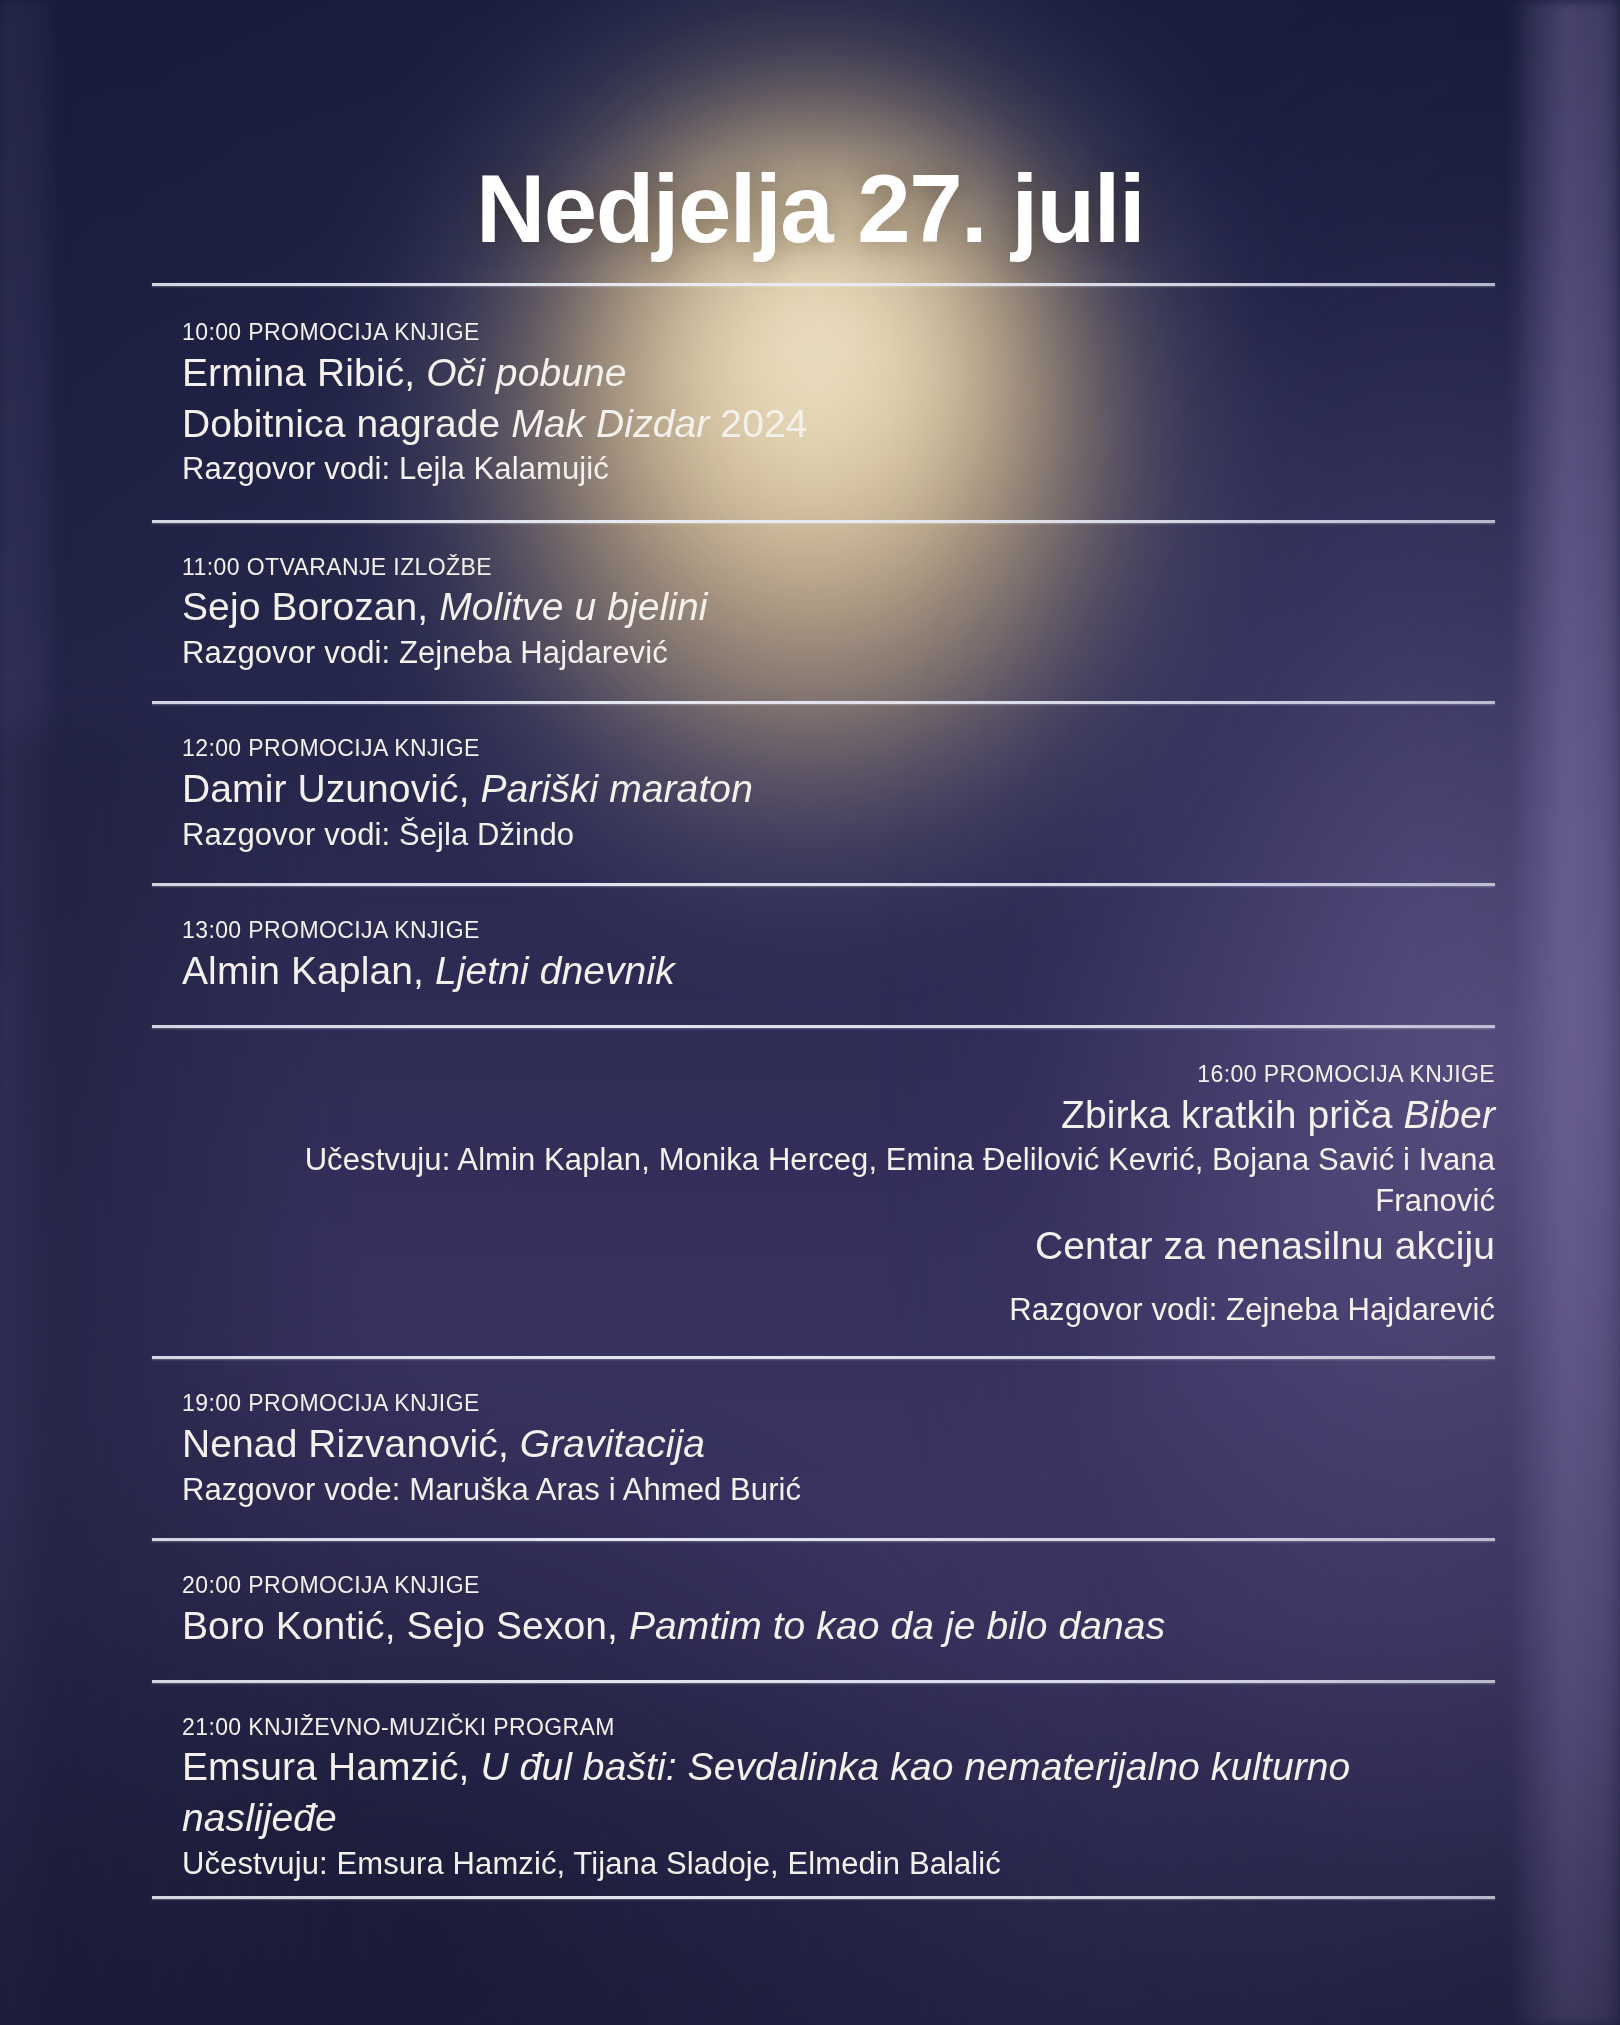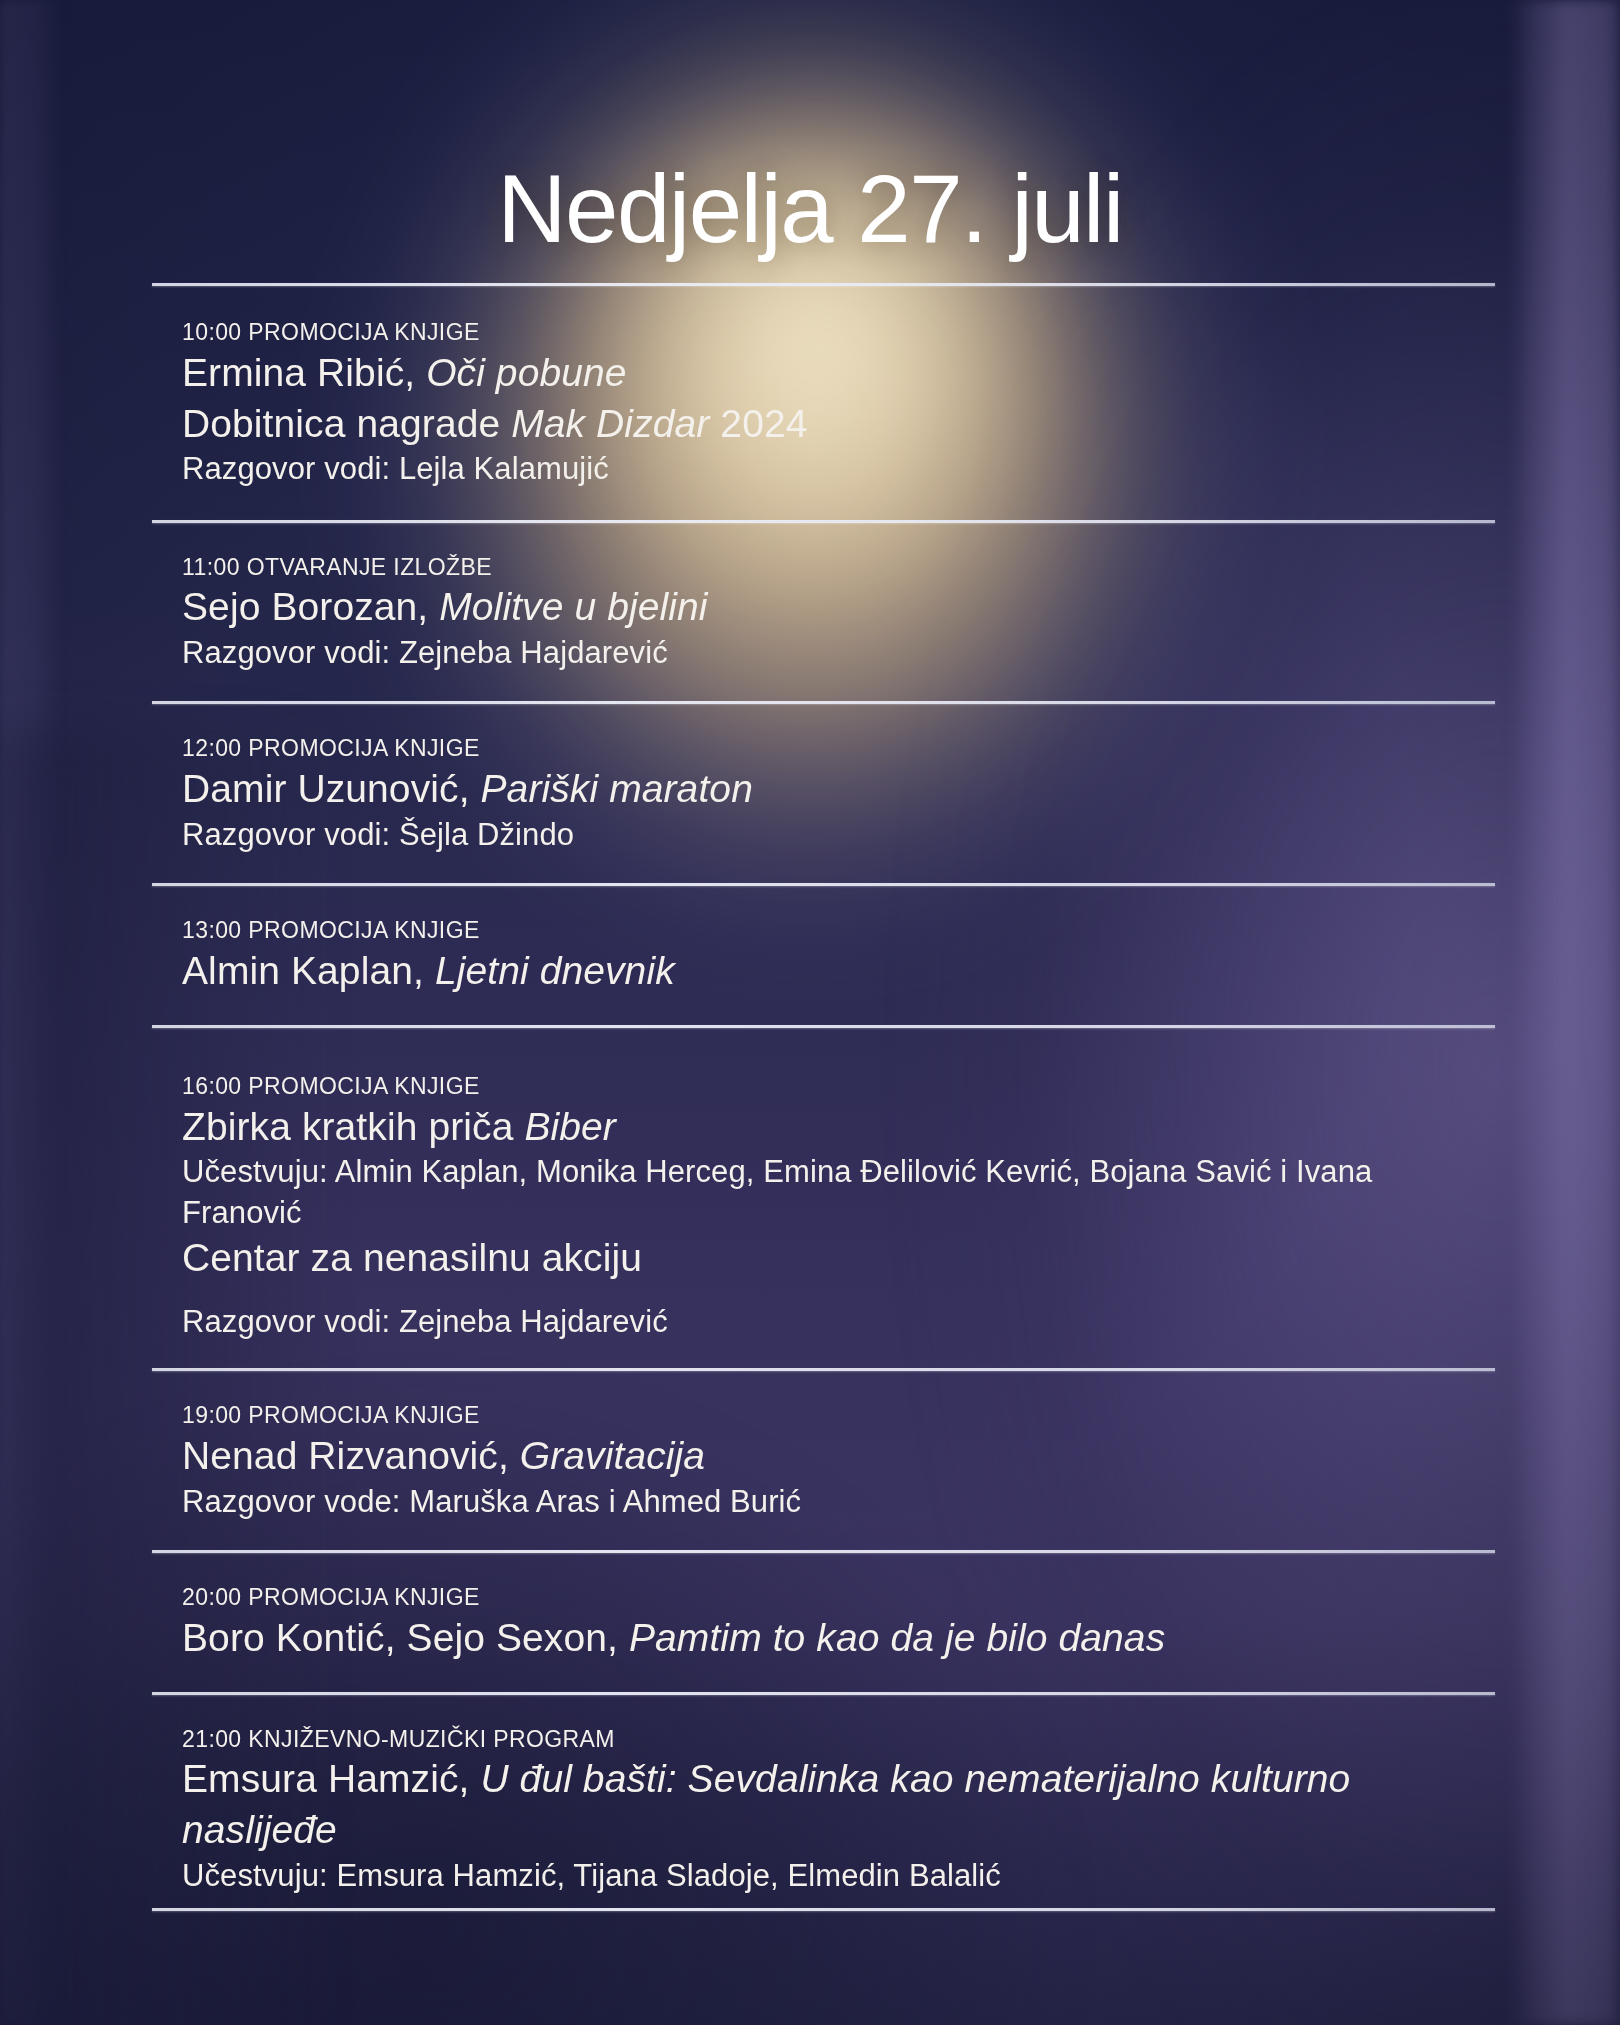--- a/index.html
+++ b/index.html
@@ -147,21 +147,21 @@
     height: 2025px;
   }
 
   .title {
     position: absolute;
     left: 0; right: 0;
     top: 96px;
     text-align: center;
     color: #ffffff;
     font-size: 96px;
-    font-weight: normal;
+    font-weight: bold;
     letter-spacing: -1.5px;
     line-height: 1.02;
     text-shadow: 0 2px 26px rgba(60,45,20,0.35);
   }
 
   .schedule {
     position: absolute;
     left: 152px;
     top: 283px;
     width: 1343px;
@@ -203,21 +203,21 @@
     font-size: 31px;
     font-weight: normal;
     color: #eceaf0;
     letter-spacing: 0.1px;
   }
   .ital { font-style: italic; }
   .spacer-sm { height: 18px; }
 
   
   .ev-0 { padding-top: 32px; padding-bottom: 30px; }
-  .ev-4 { padding-top: 44px; padding-bottom: 26px; }
+  .ev-4 { padding-top: 32px; padding-bottom: 26px; text-align: right; }
   .ev-7 { padding-top: 30px; padding-bottom: 12px; }
 </style>
 </head>
 <body>
 
 <div id="poster">
 
   <div class="bg-base"></div>
   <div class="bg-purple-right"></div>
   <div class="bg-bottom-shade"></div>

